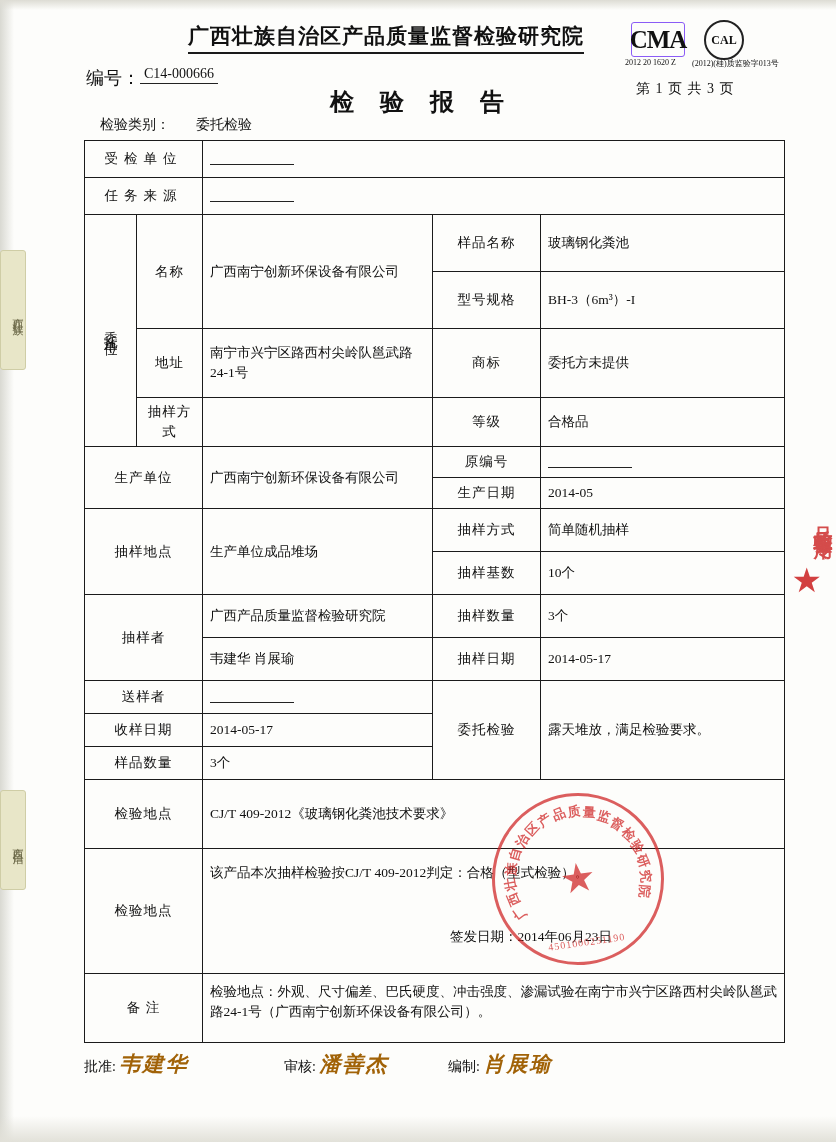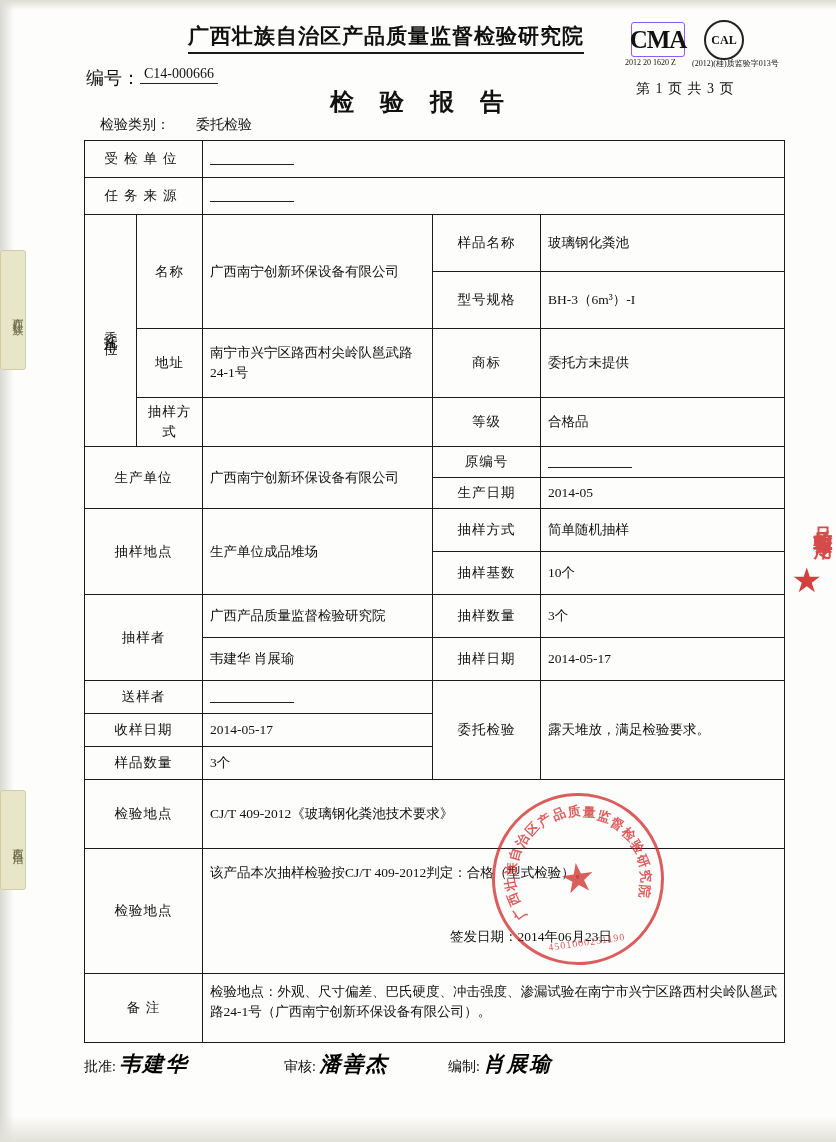--- a/index.html
+++ b/index.html
@@ -185,21 +185,21 @@
     left: 84px;
     top: 1050px;
     width: 700px;
     font-size: 14px;
   }
   .sig-item { position: absolute; }
   .sig-label { font-size: 14px; }
   .sig-name {
     font-family: "Liberation Serif", serif;
     font-size: 21px;
-    color: #000000;
+    color: #a16207;
     font-style: italic;
     font-weight: bold;
     letter-spacing: 2px;
   }
   
   .seal {
     position: absolute;
     left: 492px;
     top: 793px;
     width: 166px;

